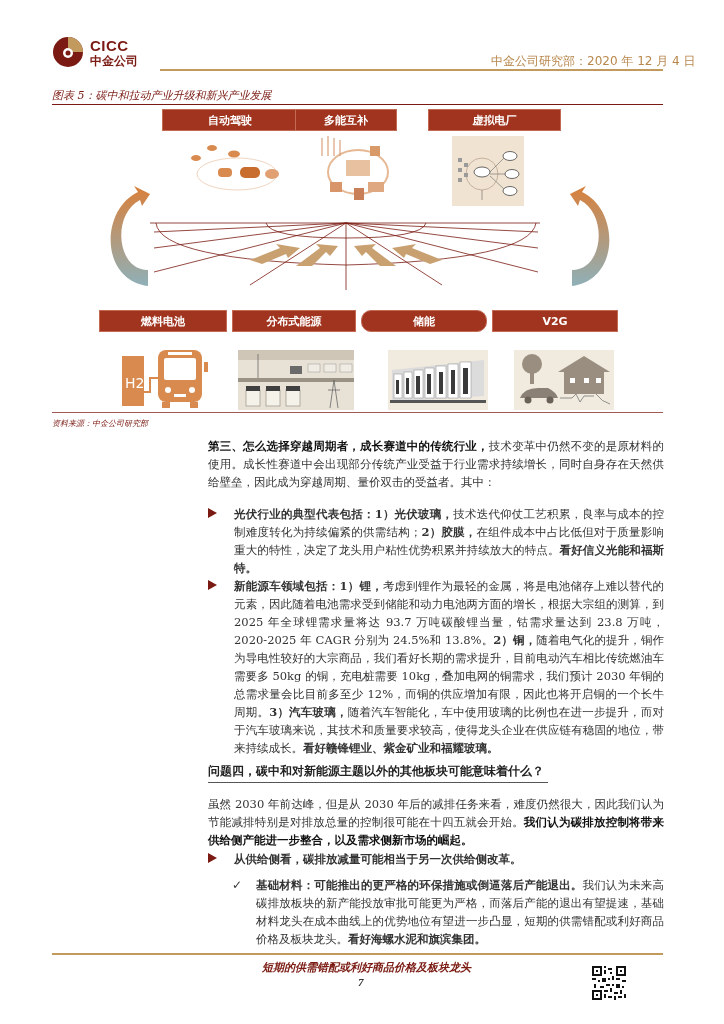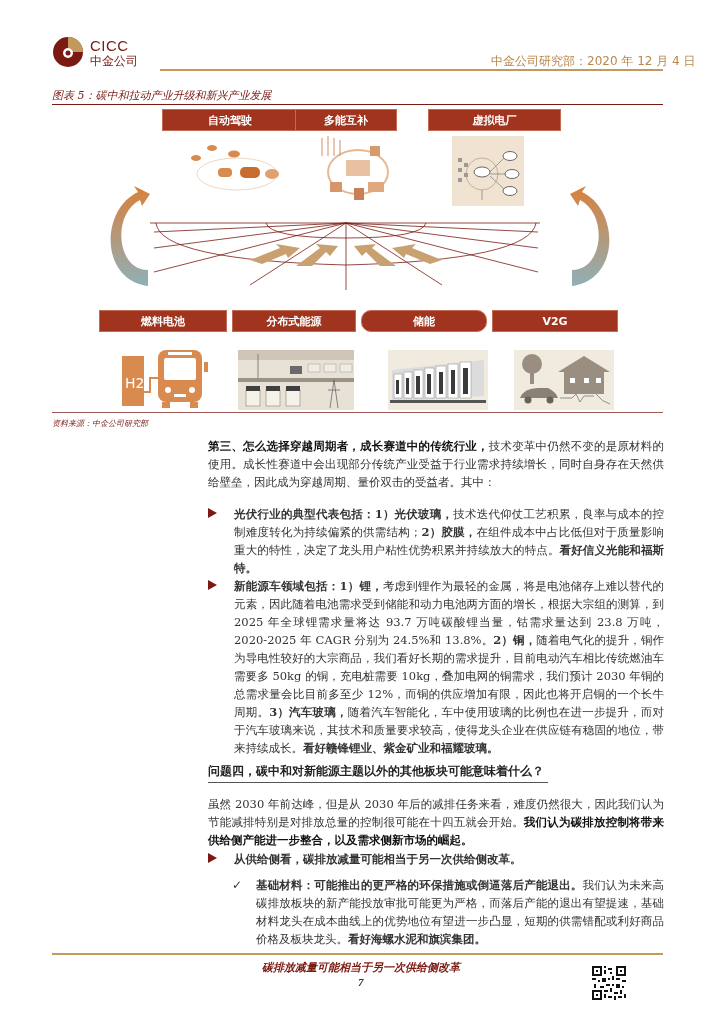--- a/index.html
+++ b/index.html
@@ -2,22 +2,22 @@
 <html><head>
 <meta charset="utf-8">
 <style>
   * { box-sizing: border-box; margin: 0; padding: 0; }
   html, body { width: 724px; height: 1024px; background: #ffffff; overflow: hidden; }
   body { position: relative; font-family: "DejaVu Serif", "Liberation Serif", serif; color: #222; }
 
   .logo { position: absolute; left: 52px; top: 36px; display: flex; align-items: center; }
   .logo-mark { width: 32px; height: 32px; position: relative; }
   .logo-text { margin-left: 6px; line-height: 1; }
-  .logo-en { font-family: "Liberation Sans", sans-serif; font-weight: normal; font-size: 15px; color: #7a1a12; letter-spacing: 0.5px; }
-  .logo-cn { font-family: "DejaVu Sans", sans-serif; font-weight: normal; font-size: 12px; color: #7a1a12; margin-top: 2px; }
+  .logo-en { font-family: "Liberation Sans", sans-serif; font-weight: bold; font-size: 15px; color: #7a1a12; letter-spacing: 0.5px; }
+  .logo-cn { font-family: "DejaVu Sans", sans-serif; font-weight: bold; font-size: 12px; color: #7a1a12; margin-top: 2px; }
 
   .header-date { position: absolute; right: 244px; top: 53px; font-size: 12px; color: #b8874b; font-family: "DejaVu Sans", sans-serif; }
   .header-date { right: auto; left: 491px; }
   .header-rule { position: absolute; left: 160px; top: 69px; width: 503px; height: 2px; background: #c39a5e; }
 
   .fig-title { position: absolute; left: 52px; top: 88px; font-size: 11px; font-style: italic; color: #7a1a12; font-family: "DejaVu Serif", serif; }
   .fig-rule-top { position: absolute; left: 52px; top: 104px; width: 611px; height: 1px; background: #7a1a12; }
 
   .cat-box { position: absolute; height: 22px; background: #a0341e; color: #fff; font-family: "DejaVu Sans", sans-serif; font-weight: bold; font-size: 11px; display: flex; align-items: center; justify-content: center; border: 1px solid #c36a55; }
 
@@ -288,21 +288,21 @@
 </div>
 
 <div class="check" style="top:876px;">
   <span class="marker">✓</span>
   <div class="content">
     <b>基础材料：可能推出的更严格的环保措施或倒逼落后产能退出。</b><span>我们认为未来高碳排放板块的新产能投放审批可能更为严格，而落后产能的退出有望提速，基础材料龙头在成本曲线上的优势地位有望进一步凸显，短期的供需错配或利好商品价格及板块龙头。</span><b>看好海螺水泥和旗滨集团。</b>
   </div>
 </div>
 
 <div class="footer-rule"></div>
-<div class="footer-note">碳排放减量可能相当于另一次供给侧改革</div>
+<div class="footer-note">短期的供需错配或利好商品价格及板块龙头</div>
 <div class="page-num">7</div>
 <div class="qr">
   <svg width="34" height="34" viewBox="0 0 34 34">
     <rect width="34" height="34" fill="#fff"></rect>
     <g fill="#111">
       <rect x="0" y="0" width="10" height="10"></rect>
         <rect x="24" y="0" width="10" height="10"></rect>
         <rect x="0" y="24" width="10" height="10"></rect>
     </g>
     <g fill="#fff">

